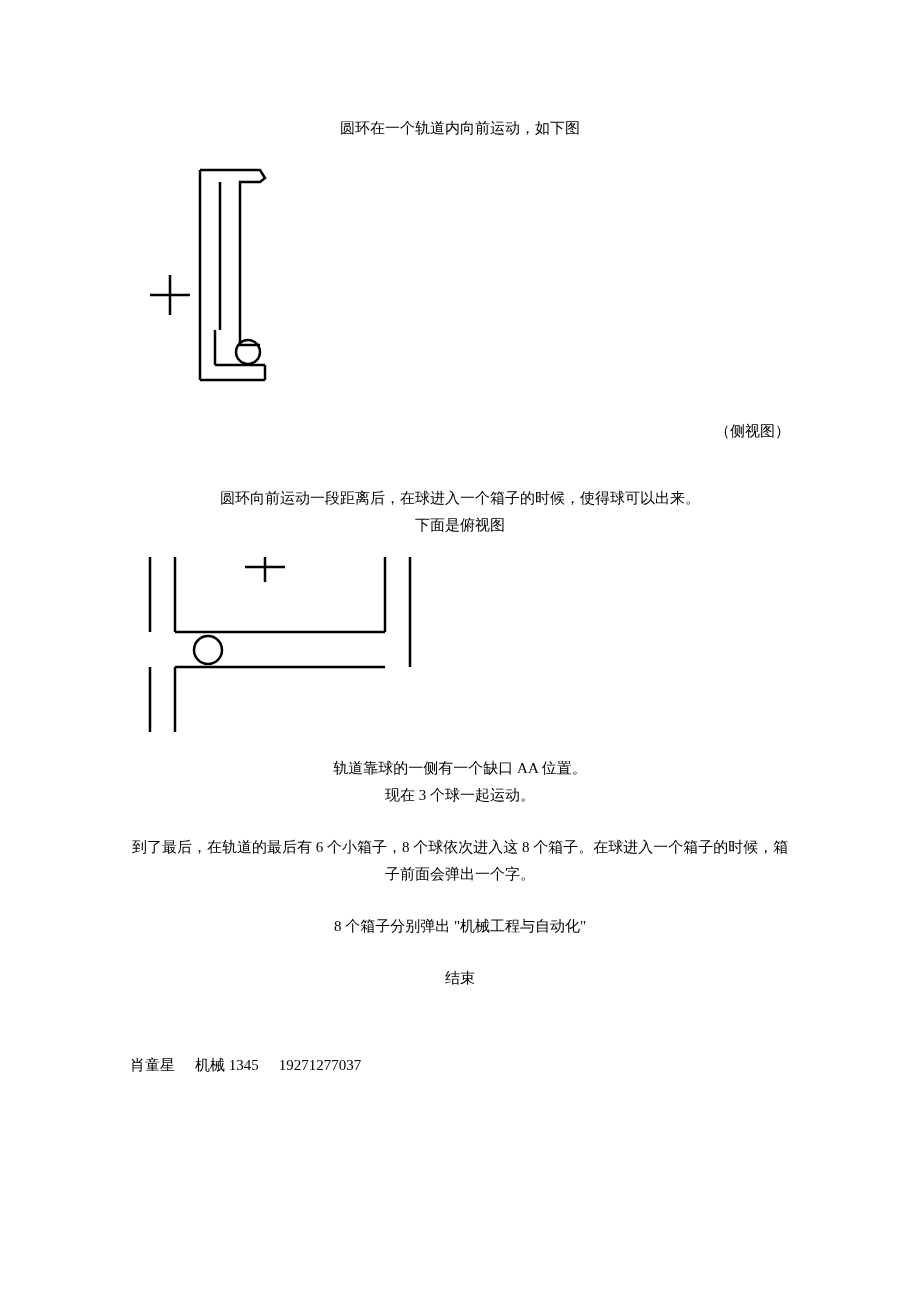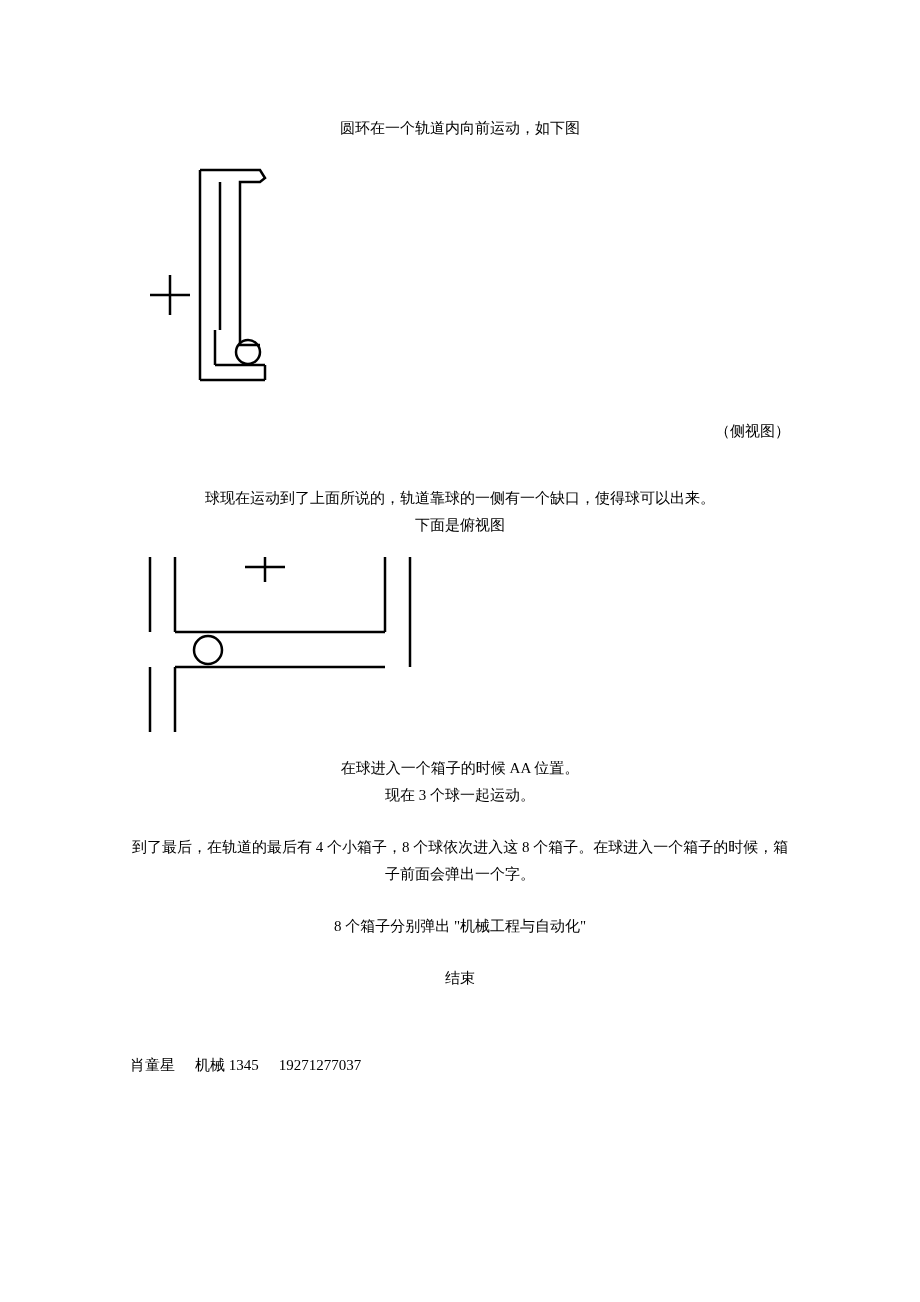--- a/index.html
+++ b/index.html
@@ -67,21 +67,21 @@
       <line x1="85" y1="170" x2="85" y2="205"></line>
       <line x1="135" y1="205" x2="135" y2="220"></line>
 
       <circle cx="118" cy="192" r="12"></circle>
     </g>
   </svg>
 </div>
 
 <p class="caption">（侧视图）</p>
 
-<p class="para">球现在运动到了上面所说的，轨道靠球的一侧有一个缺口，使得球可以出来。</p>
+<p class="para">圆环向前运动一段距离后，在球进入一个箱子的时候，使得球可以出来。</p>
 <p class="para">下面是俯视图</p>
 
 <div class="figure">
   <svg width="290" height="180" viewBox="0 0 290 180">
     <g stroke="#000" stroke-width="2.5" fill="none">
 
       <line x1="115" y1="10" x2="155" y2="10"></line>
       <line x1="135" y1="0" x2="135" y2="25"></line>
 
       <line x1="20" y1="0" x2="20" y2="75"></line>
@@ -95,26 +95,26 @@
 
       <line x1="255" y1="0" x2="255" y2="75"></line>
       <line x1="280" y1="0" x2="280" y2="110"></line>
       <line x1="255" y1="110" x2="280" y2="110" stroke="none"></line>
 
       <circle cx="78" cy="93" r="14"></circle>
     </g>
   </svg>
 </div>
 
-<p class="para">在球进入一个箱子的时候 AA 位置。</p>
+<p class="para">轨道靠球的一侧有一个缺口 AA 位置。</p>
 <p class="para">现在 3 个球一起运动。</p>
 
 <div class="spacer-md"></div>
 
-<p class="para">到了最后，在轨道的最后有 4 个小箱子，8 个球依次进入这 8 个箱子。在球进入一个箱子的时候，箱子前面会弹出一个字。</p>
+<p class="para">到了最后，在轨道的最后有 6 个小箱子，8 个球依次进入这 8 个箱子。在球进入一个箱子的时候，箱子前面会弹出一个字。</p>
 
 <div class="spacer-md"></div>
 
 <p class="para">8 个箱子分别弹出    "机械工程与自动化"</p>
 
 <div class="spacer-md"></div>
 
 <p class="para">结束</p>
 
 <div class="spacer-lg"></div>

